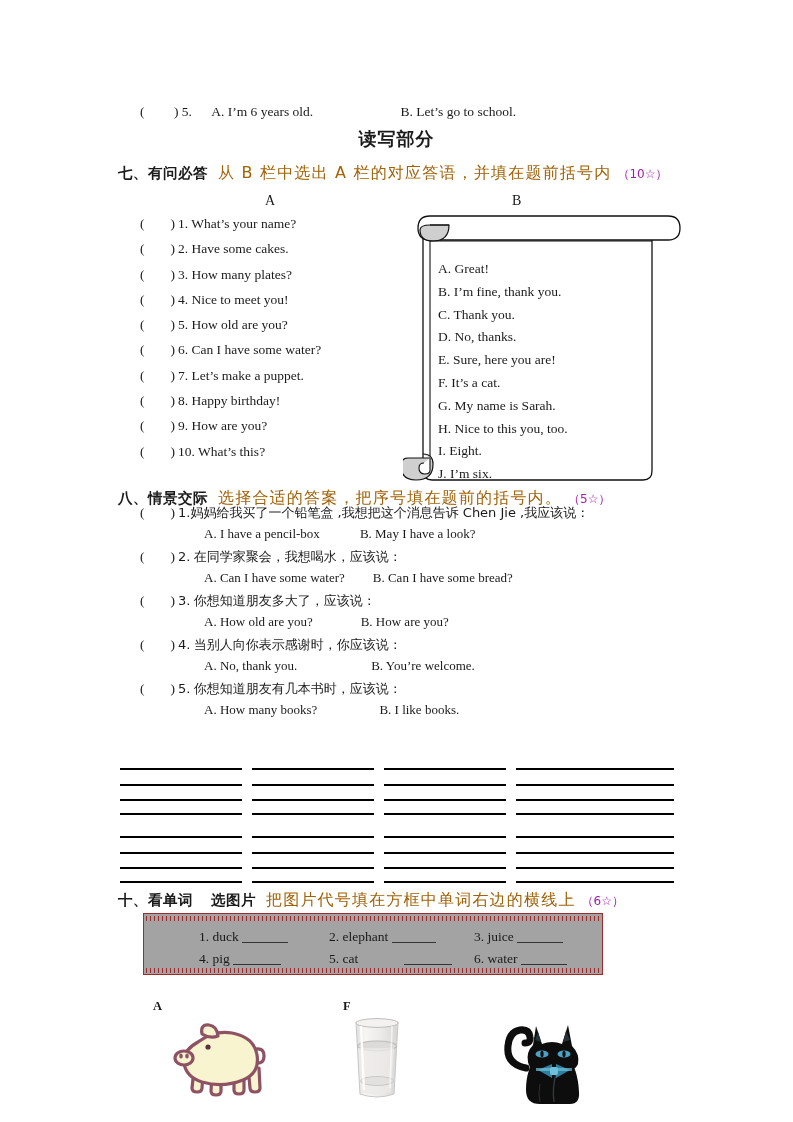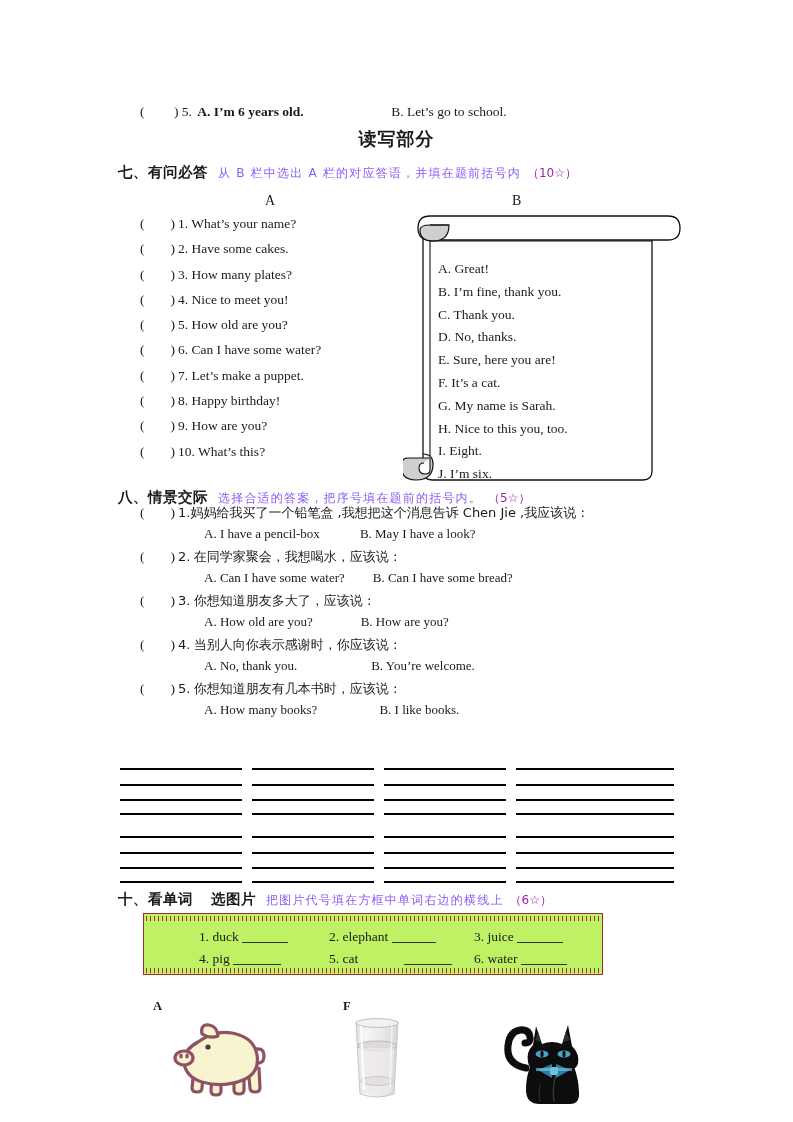--- a/index.html
+++ b/index.html
@@ -19,21 +19,21 @@
   .row-line{
     position:absolute;
     white-space:nowrap;
     font-size:13.5px;
     line-height:1;
   }
 
   
   #q5-line{left:140px;top:105px;font-size:13.5px;}
   #q5-line .paren{letter-spacing:0;}
-  #q5-line .optA{margin-left:2px;font-weight:bold;}
+  #q5-line .optA{margin-left:16px;}
   #q5-line .optB{margin-left:84px;}
 
   
   #reading-heading{
     position:absolute;left:0;top:127px;width:793px;
     text-align:center;
     font-family:"DejaVu Sans", sans-serif;
     font-weight:bold;
     font-size:18px;
     letter-spacing:1px;
@@ -45,22 +45,22 @@
     white-space:nowrap;
   }
   .sec-head .num{
     font-family:"DejaVu Sans", sans-serif;
     font-weight:bold;
     font-size:14.5px;
     letter-spacing:.5px;
   }
   .sec-head .sub{
     font-family:"DejaVu Sans", sans-serif;
-    font-size:12px;
-    color:#8b5cf6;
+    font-size:16px;
+    color:#a16207;
     letter-spacing:1.2px;
     margin-left:6px;
   }
   .sec-head .pts{
     font-family:"DejaVu Sans", sans-serif;
     font-size:12px;
     color:#a21caf;
     margin-left:2px;
   }
 
@@ -124,21 +124,21 @@
   .stave .ln.t{top:0px;height:2.4px;}
   .stave .ln.m1{top:16px;height:2.2px;}
   .stave .ln.m2{top:31px;height:1.8px;}
   .stave .ln.b{top:45px;height:2.2px;}
 
   
   #word-box{
     position:absolute;left:143px;top:913px;width:460px;height:62px;
     border:1.4px solid #9e2b2b;
     box-sizing:border-box;
-    background:#bef264;
+    background:#a3a3a3;
   }
   #word-box .ticks{
     position:absolute;left:2px;right:2px;height:5px;
     background-image:repeating-linear-gradient(to right,#9e2b2b 0px,#9e2b2b 1px,transparent 1px,transparent 4px);
   }
   #word-box .ticks.top{top:1.5px;}
   #word-box .ticks.bottom{bottom:1.5px;}
   #word-box .wrow{
     position:absolute;left:0;width:100%;
     font-size:13.5px;white-space:nowrap;

